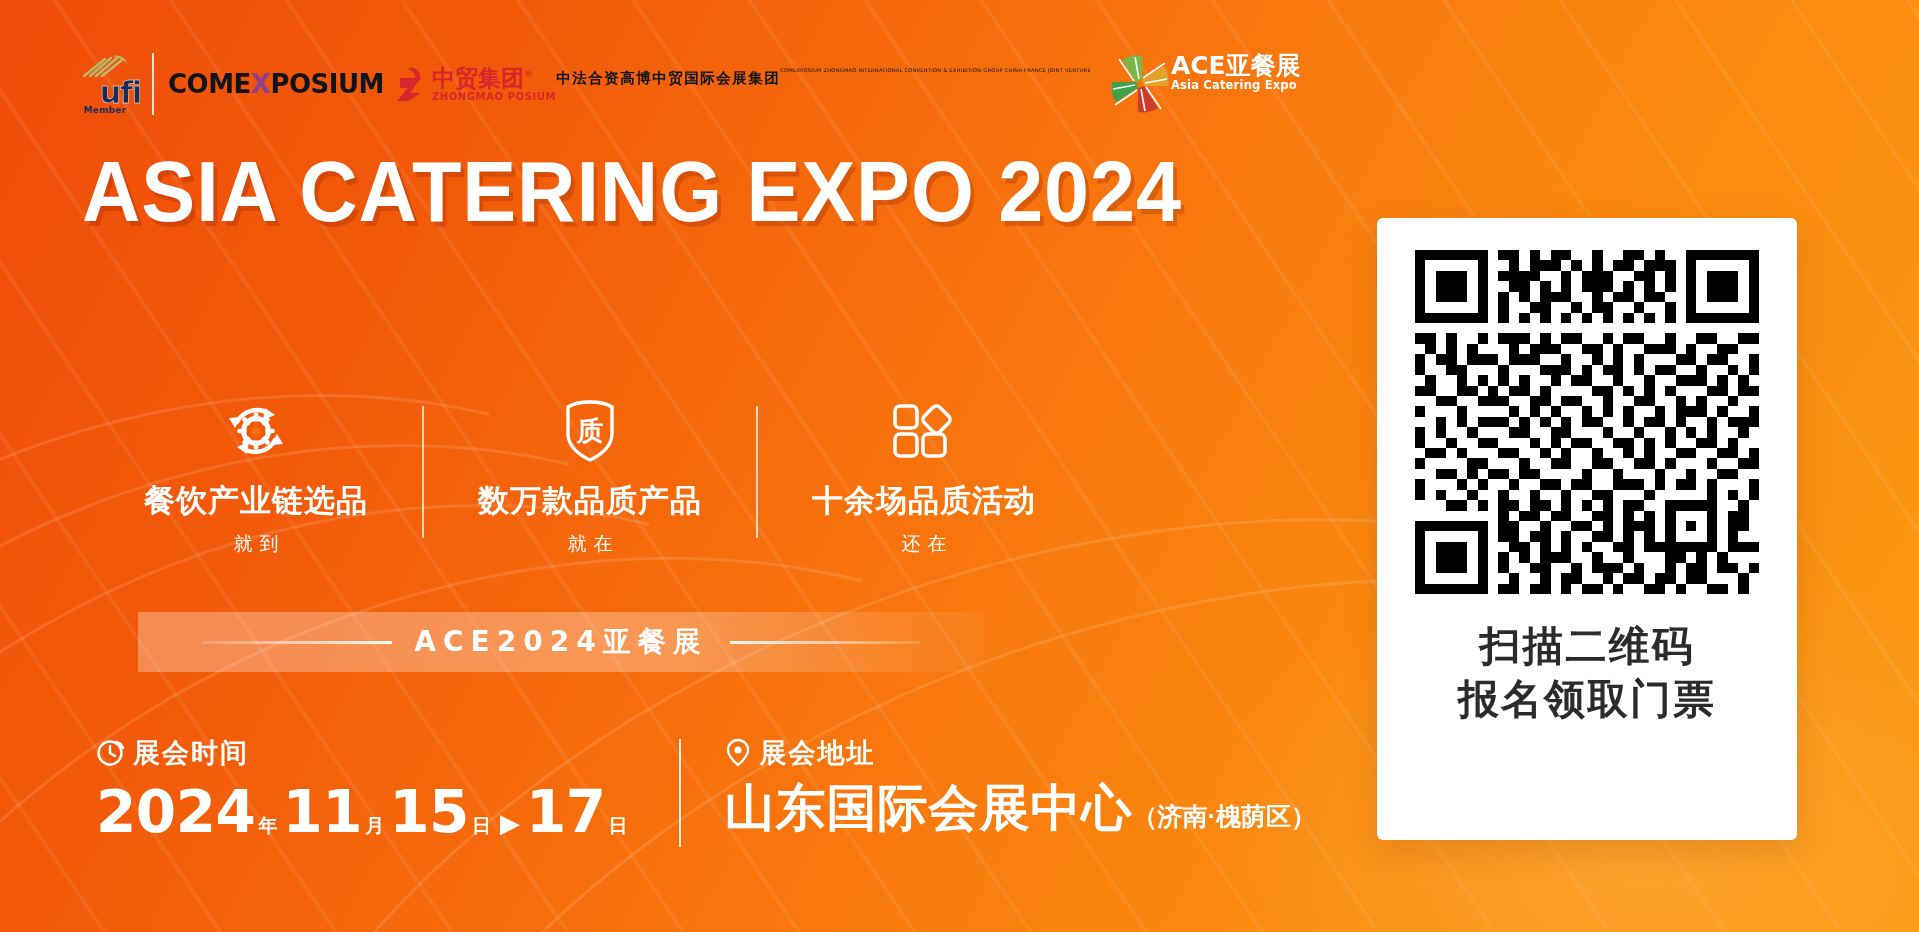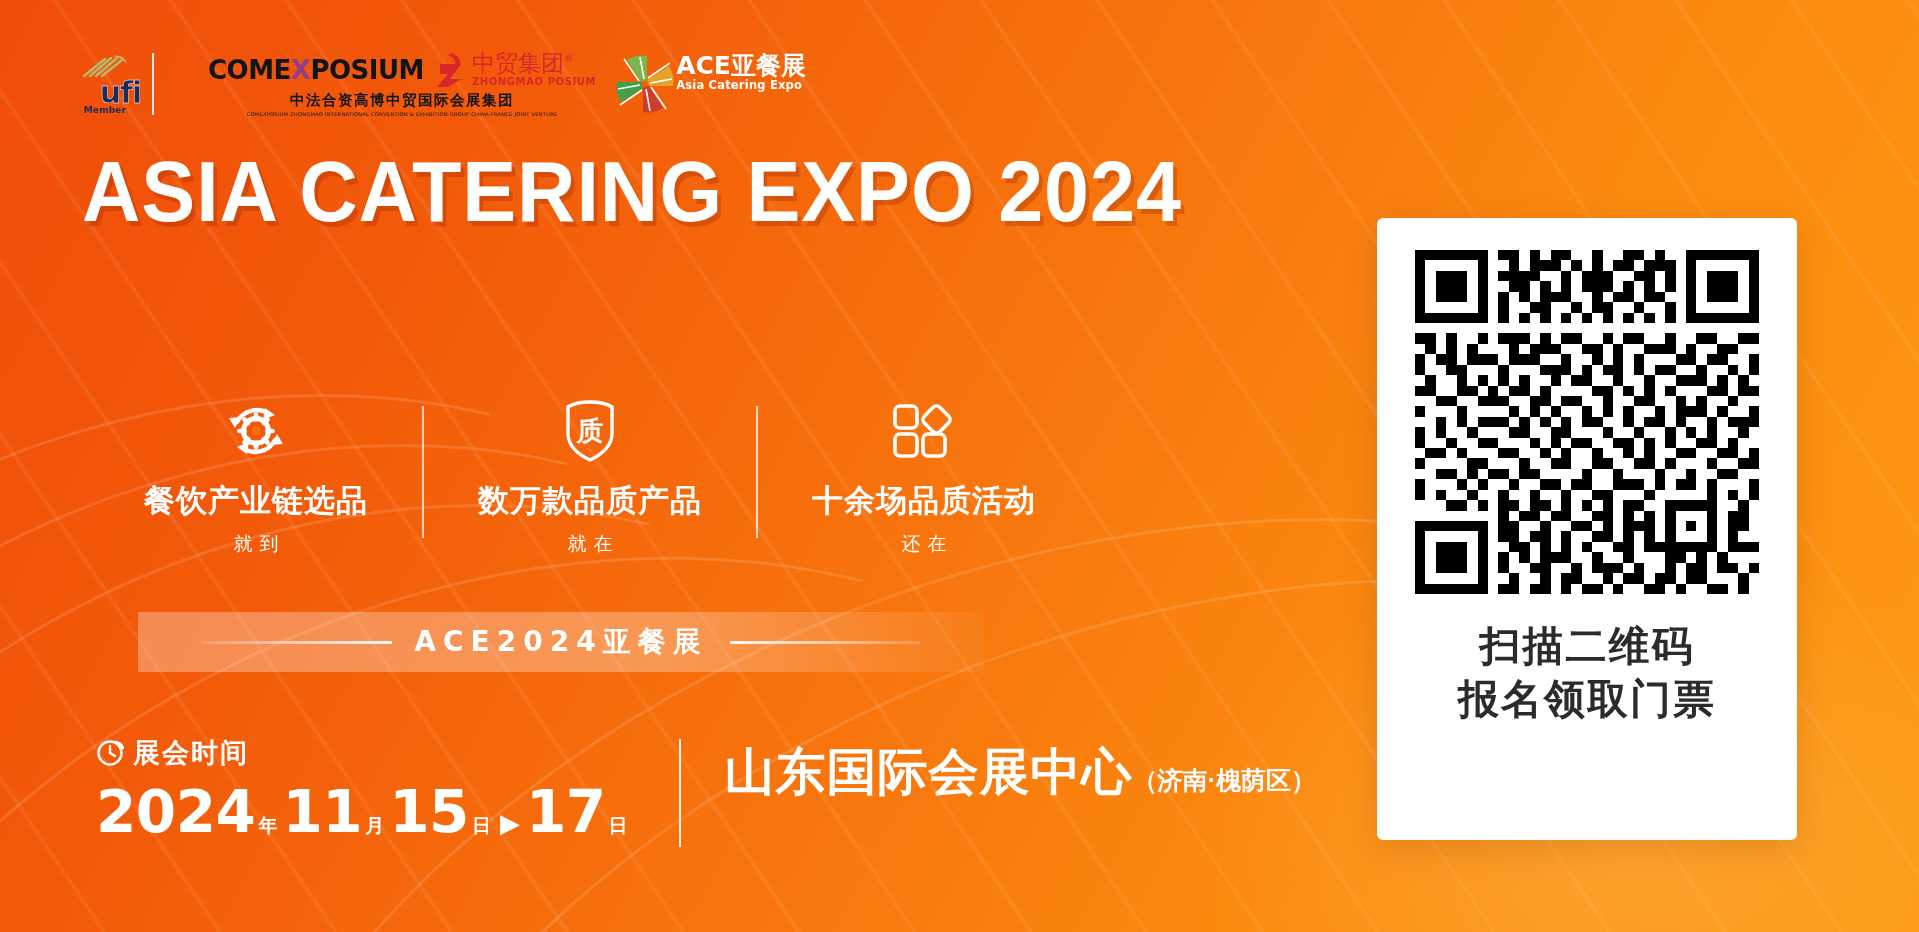--- a/index.html
+++ b/index.html
@@ -69,34 +69,34 @@
   .ufi-member {
     font-family: "DejaVu Sans", sans-serif;
     font-size: 9px; font-weight: bold; color: #1b2c56;
     letter-spacing: .2px; margin-top: -1px;
   }
   .logo-div {
     width: 2px; height: 62px;
     background: rgba(255,255,255,0.85);
     margin: 0 14px;
   }
-  .comex-block { display: flex; flex-direction: column; align-items: center; margin-left: 40px; }
+  .comex-block { display: flex; align-items: flex-start; }
   .comex-row { display: flex; align-items: center; gap: 10px; }
   .comex-word {
     font-family: "DejaVu Sans", sans-serif;
     font-weight: bold; font-size: 26px; letter-spacing: -0.5px;
     color: #10151c; line-height: 1;
     white-space: nowrap;
   }
   .comex-word .x { color: #8e3f8e; }
   .zm-group { display: flex; align-items: center; gap: 4px; }
   .zm-mark { width: 34px; height: 36px; }
   .zm-text { display: flex; flex-direction: column; line-height: 1; }
   .zm-cn {
-    font-family: "DejaVu Sans", sans-serif; font-weight: normal;
+    font-family: "DejaVu Sans", sans-serif; font-weight: bold;
     font-size: 23px; color: #d7262c; letter-spacing: 0px;
     position: relative; white-space: nowrap;
   }
   .zm-reg { font-size: 9px; vertical-align: super; }
   .zm-en {
     font-family: "DejaVu Sans", sans-serif; font-weight: bold;
     font-size: 10px; color: #d7262c; letter-spacing: .6px;
     margin-top: 2px; white-space: nowrap;
   }
   .comex-sub {
@@ -426,20 +426,27 @@
         <span class="unit">日</span>
         <span class="arrow">▶</span>
         <span class="num">17</span>
         <span class="unit">日</span>
       </div>
     </div>
 
     <div class="info-sep"></div>
 
     <div class="info-block">
+      <div class="info-head">
+        <svg width="26" height="30" viewBox="0 0 26 30">
+          <path d="M13 2 C18.5 2 23 6.5 23 12 C23 19 13 27 13 27 C13 27 3 19 3 12 C3 6.5 7.5 2 13 2 Z" fill="none" stroke="#ffffff" stroke-width="2.3"></path>
+          <circle cx="13" cy="12" r="3.6" fill="#ffffff"></circle>
+        </svg>
+        <span>展会地址</span>
+      </div>
       <div class="venue-main">
         <span class="venue-big">山东国际会展中心</span>
         <span class="venue-small">（济南·槐荫区）</span>
       </div>
     </div>
   </div>
 
   <div class="qr-card">
     <svg class="qr-img" viewBox="0 0 33 33" shape-rendering="crispEdges">
       <rect width="33" height="33" fill="#ffffff"></rect>

